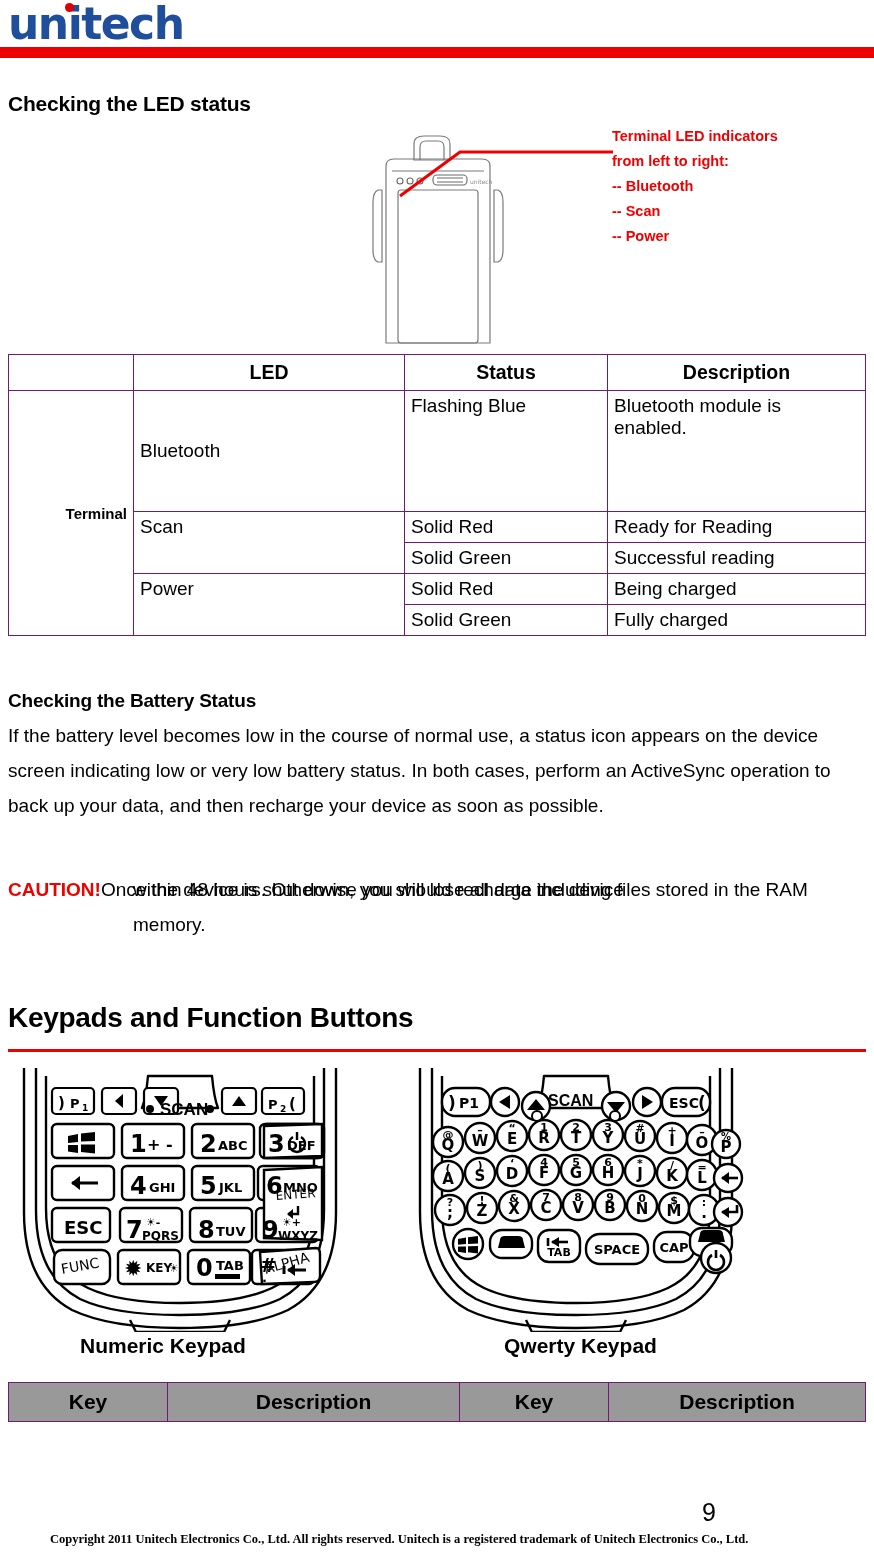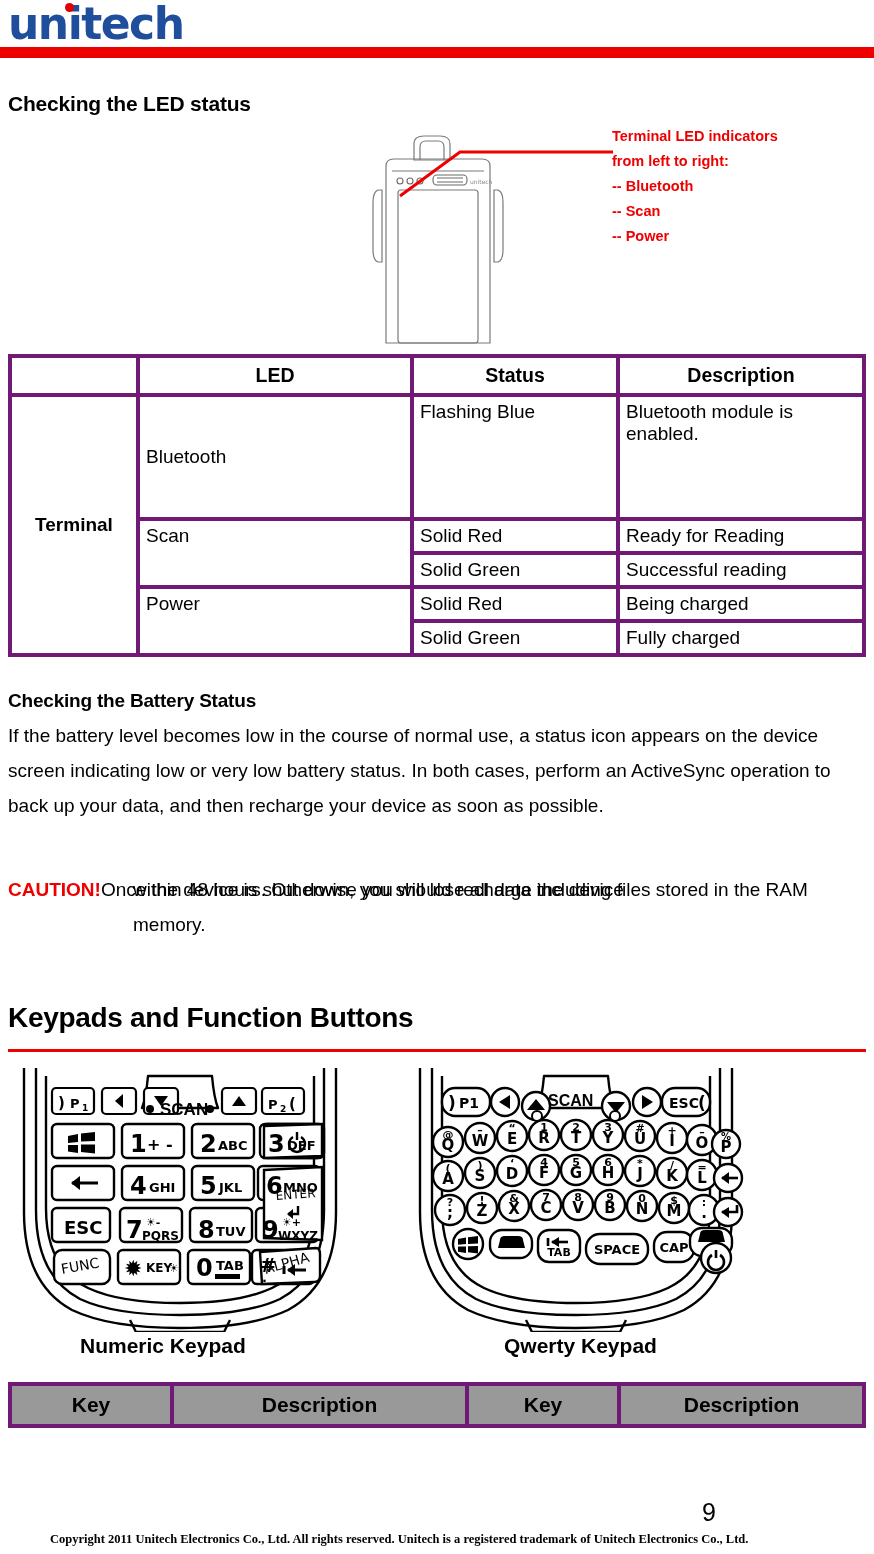--- a/index.html
+++ b/index.html
@@ -62,30 +62,30 @@
   }
   .callout div{white-space:nowrap;}
   .callout .indent{padding-left:16px;}
 
   
   table.tbl{
     position:absolute;border-collapse:collapse;
     font-family:"Liberation Sans", sans-serif;
   }
   table.tbl td,table.tbl th{
-    border:4px solid #701a75;
+    border:1px solid #701a75;
     padding:4px 6px;
     font-size:19px;
     font-weight:normal;
     vertical-align:top;
     text-align:left;
   }
   #led-table{left:8px;top:354px;width:858px;}
   #led-table th{font-weight:bold;text-align:center;font-size:19.5px;padding:6px;}
-  #led-table td.rowlabel{font-weight:bold;vertical-align:middle;text-align:center;font-size:19px;}
+  #led-table td.rowlabel{font-weight:bold;vertical-align:middle;text-align:right;font-size:15px;}
   .c1{width:112px;}
   .c2{width:258px;}
   .c3{width:190px;}
 
   
   .para{
     position:absolute;left:8px;
     font-size:19px;line-height:35px;width:862px;
     font-family:"Liberation Sans", sans-serif;
   }

